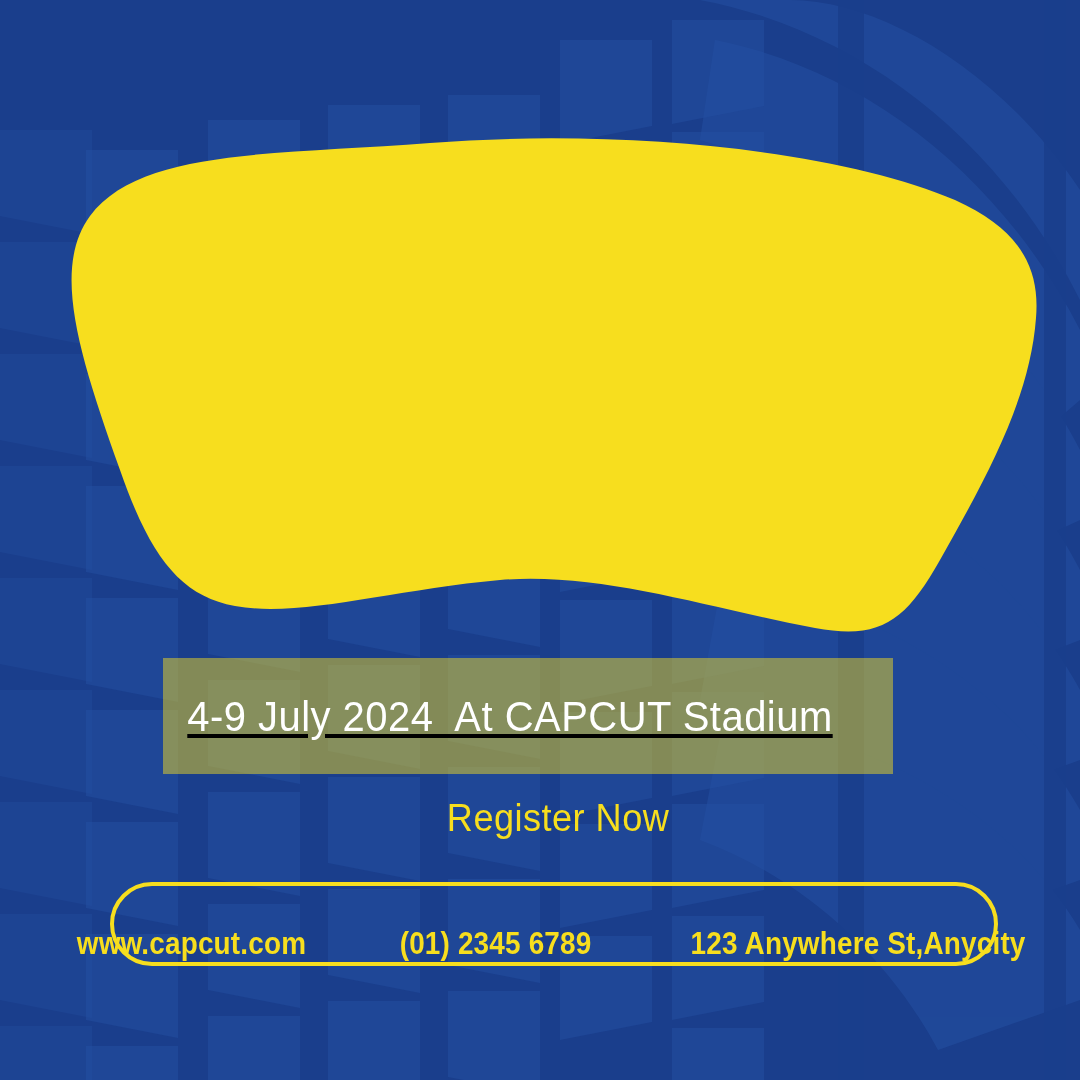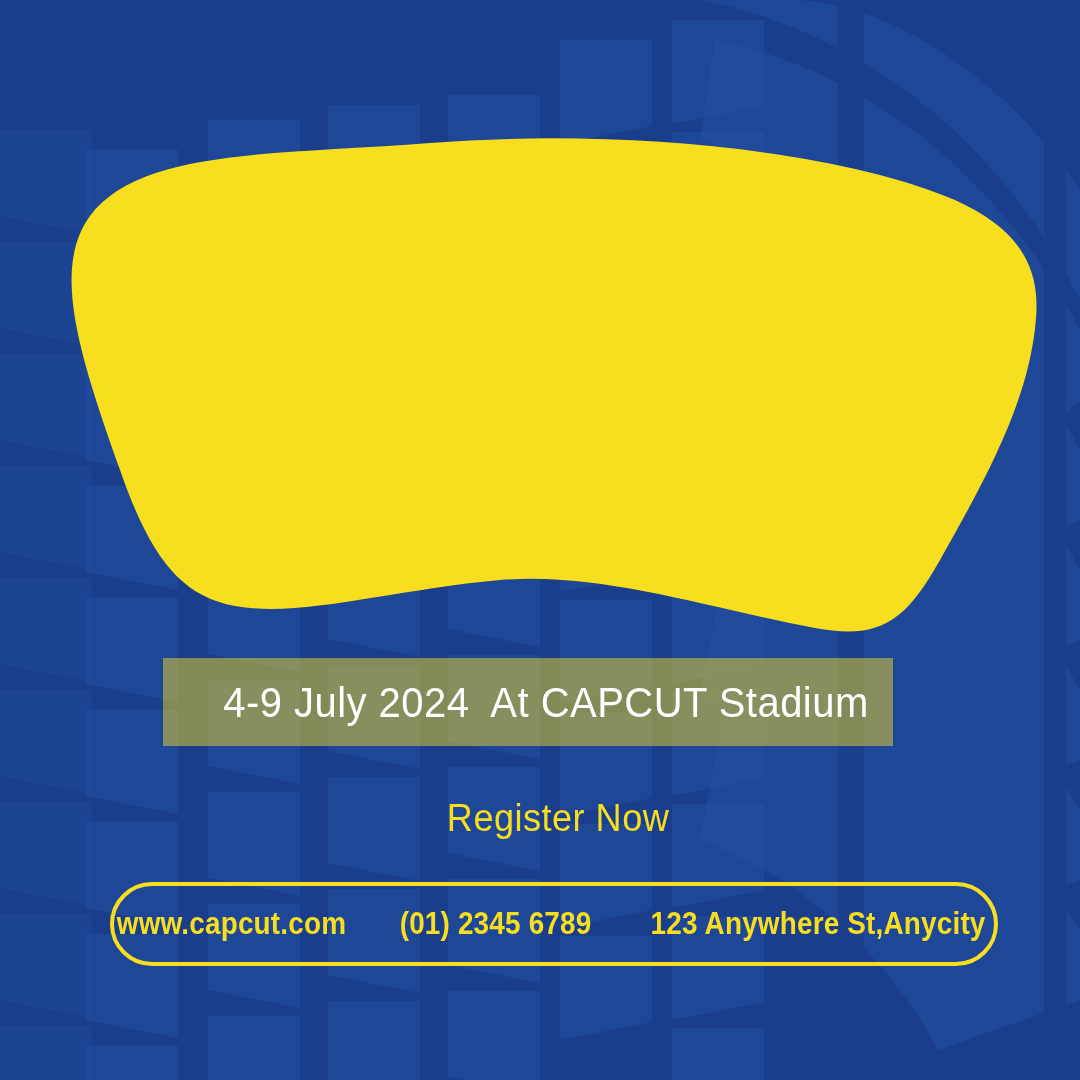--- a/index.html
+++ b/index.html
@@ -73,26 +73,27 @@
     margin-top: 10px;
     text-shadow: 7px 8px 10px rgba(60,48,0,0.50);
   }
 
   
   #date-banner {
     position: absolute;
     left: 163px;
     top: 658px;
     width: 730px;
-    height: 88px;
+    height: 116px;
     background: rgba(247, 222, 30, 0.48);
     display: flex;
     align-items: center;
-    justify-content: flex-end;
+    justify-content: flex-start;
     z-index: 6;
+    text-decoration: underline;
   }
 
   #date-banner-text {
     font-family: "Liberation Sans Narrow", "Liberation Sans", sans-serif;
     font-size: 43px;
     font-weight: normal;
     color: #ffffff;
     letter-spacing: 0.5px;
     transform: scaleX(0.93);
     white-space: pre;
@@ -118,23 +119,23 @@
   #contact-pill {
     position: absolute;
     left: 110px;
     top: 882px;
     width: 888px;
     height: 84px;
     border: 4px solid #f7de1e;
     border-radius: 46px;
     box-sizing: border-box;
     display: flex;
-    align-items: center;
+    align-items: flex-end;
     justify-content: center;
-    gap: 30px;
+    gap: 70px;
     z-index: 6;
   }
 
   .contact-item {
     font-family: "Liberation Sans Narrow", "Liberation Sans", sans-serif;
     font-size: 31px;
     font-weight: bold;
     color: #f7de1e;
     letter-spacing: 0.2px;
     white-space: nowrap;

